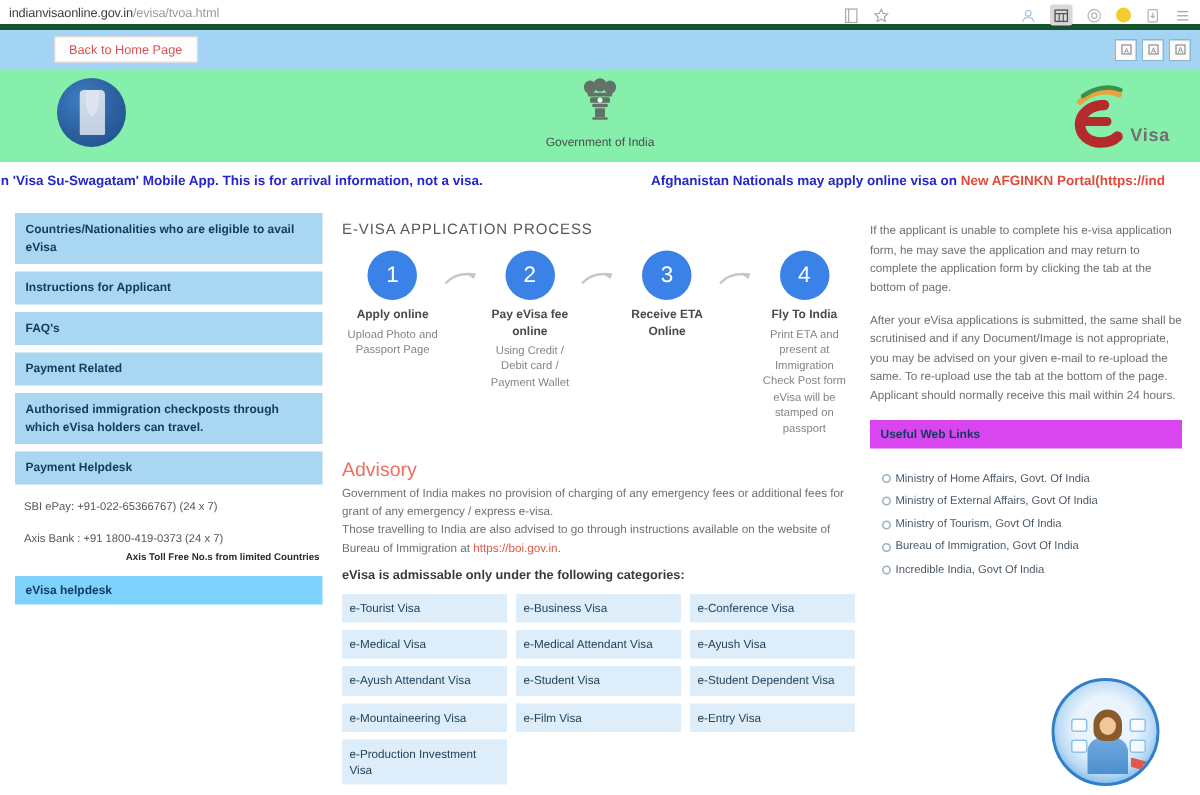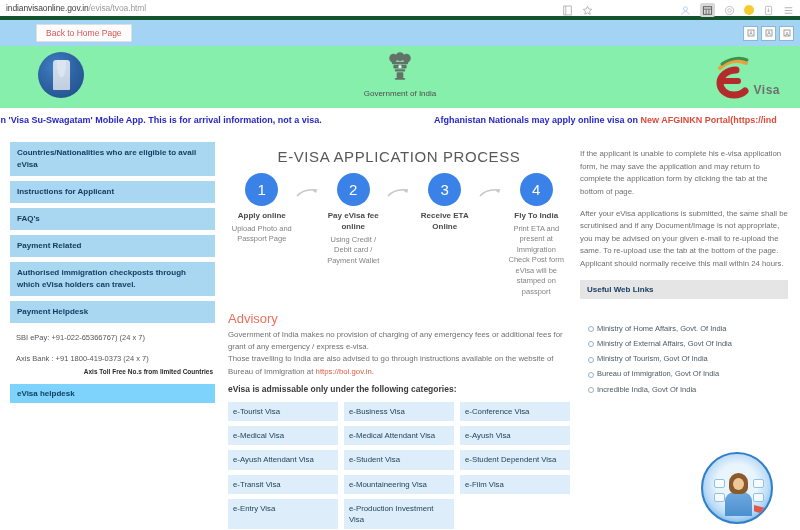--- a/index.html
+++ b/index.html
@@ -252,22 +252,22 @@
   #contact-text {
     font-size: 9px;
     color: #3a3a3a;
     line-height: 1.65;
     filter: blur(0.3px);
   }
 
   
   #center-col { width: 345px; flex: none; padding-left: 3px; }
   #process-title {
-    text-align: center;
-    font-size: 15px;
+    text-align: left;
+    font-size: 10px;
     color: #585858;
     letter-spacing: .6px;
     margin: 6px 0 8px 0;
     filter: blur(0.3px);
   }
   #steps-row { display: flex; align-items: flex-start; }
   .step {
     flex: 1;
     text-align: center;
   }
@@ -344,26 +344,26 @@
   
   #right-col { width: 208px; flex: none; padding-top: 6px; }
   .right-p {
     font-size: 7.8px;
     color: #6f6f6f;
     line-height: 1.62;
     margin-bottom: 9px;
     filter: blur(0.35px);
   }
   #useful-links-head {
-    background: #e5e5e5;
+    background: #d946ef;
     color: #123a5e;
     font-size: 8px;
     font-weight: bold;
     padding: 5px 7px;
-    margin-bottom: 24px;
+    margin-bottom: 14px;
     filter: blur(0.3px);
   }
   .link-item {
     font-size: 7.5px;
     color: #4c5a66;
     line-height: 1.5;
     margin: 0 0 4px 8px;
     position: relative;
     padding-left: 9px;
     filter: blur(0.3px);
@@ -625,21 +625,20 @@
       <div id="visa-grid">
         <div class="visa-cell">e-Tourist Visa</div>
         <div class="visa-cell">e-Business Visa</div>
         <div class="visa-cell">e-Conference Visa</div>
         <div class="visa-cell">e-Medical Visa</div>
         <div class="visa-cell">e-Medical Attendant Visa</div>
         <div class="visa-cell">e-Ayush Visa</div>
         <div class="visa-cell">e-Ayush Attendant Visa</div>
         <div class="visa-cell">e-Student Visa</div>
         <div class="visa-cell">e-Student Dependent Visa</div>
-        <div class="visa-cell">e-Transit Visa</div>
         <div class="visa-cell">e-Mountaineering Visa</div>
         <div class="visa-cell">e-Film Visa</div>
         <div class="visa-cell">e-Entry Visa</div>
         <div class="visa-cell">e-Production Investment Visa</div>
         <div class="visa-cell empty"></div>
       </div>
     </div>
 
     <div id="right-col">
       <div class="right-p">If the applicant is unable to complete his e-visa application form, he may save the application and may return to complete the application form by clicking the tab at the bottom of page.</div>

